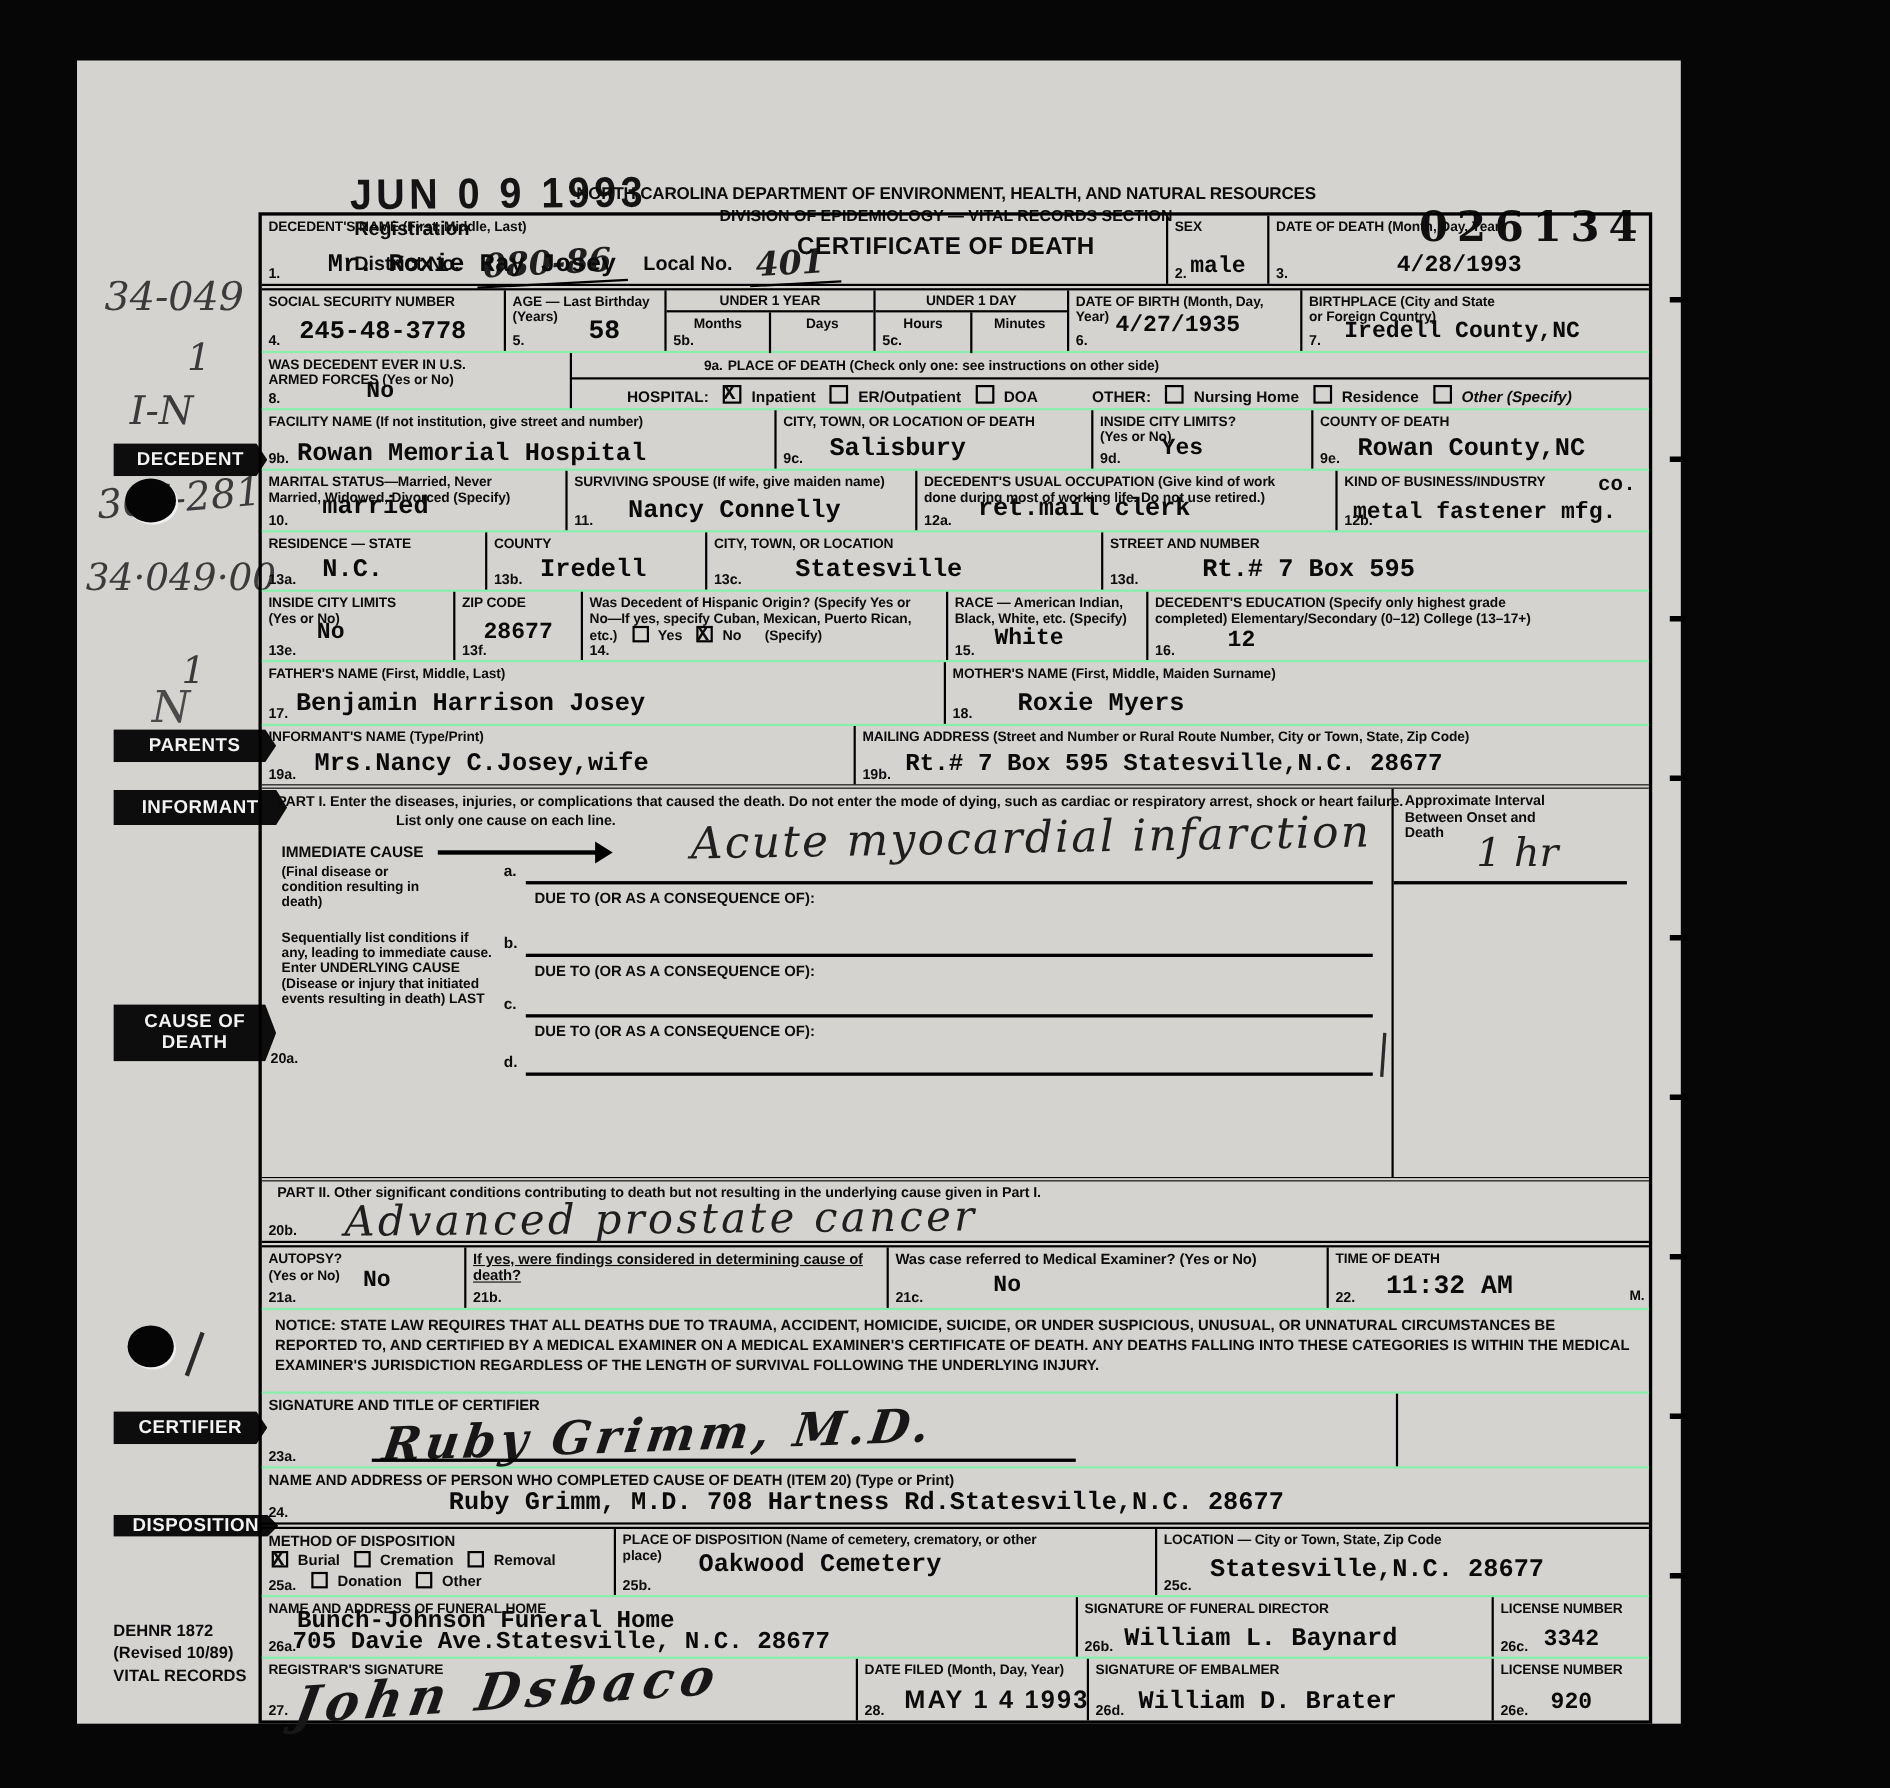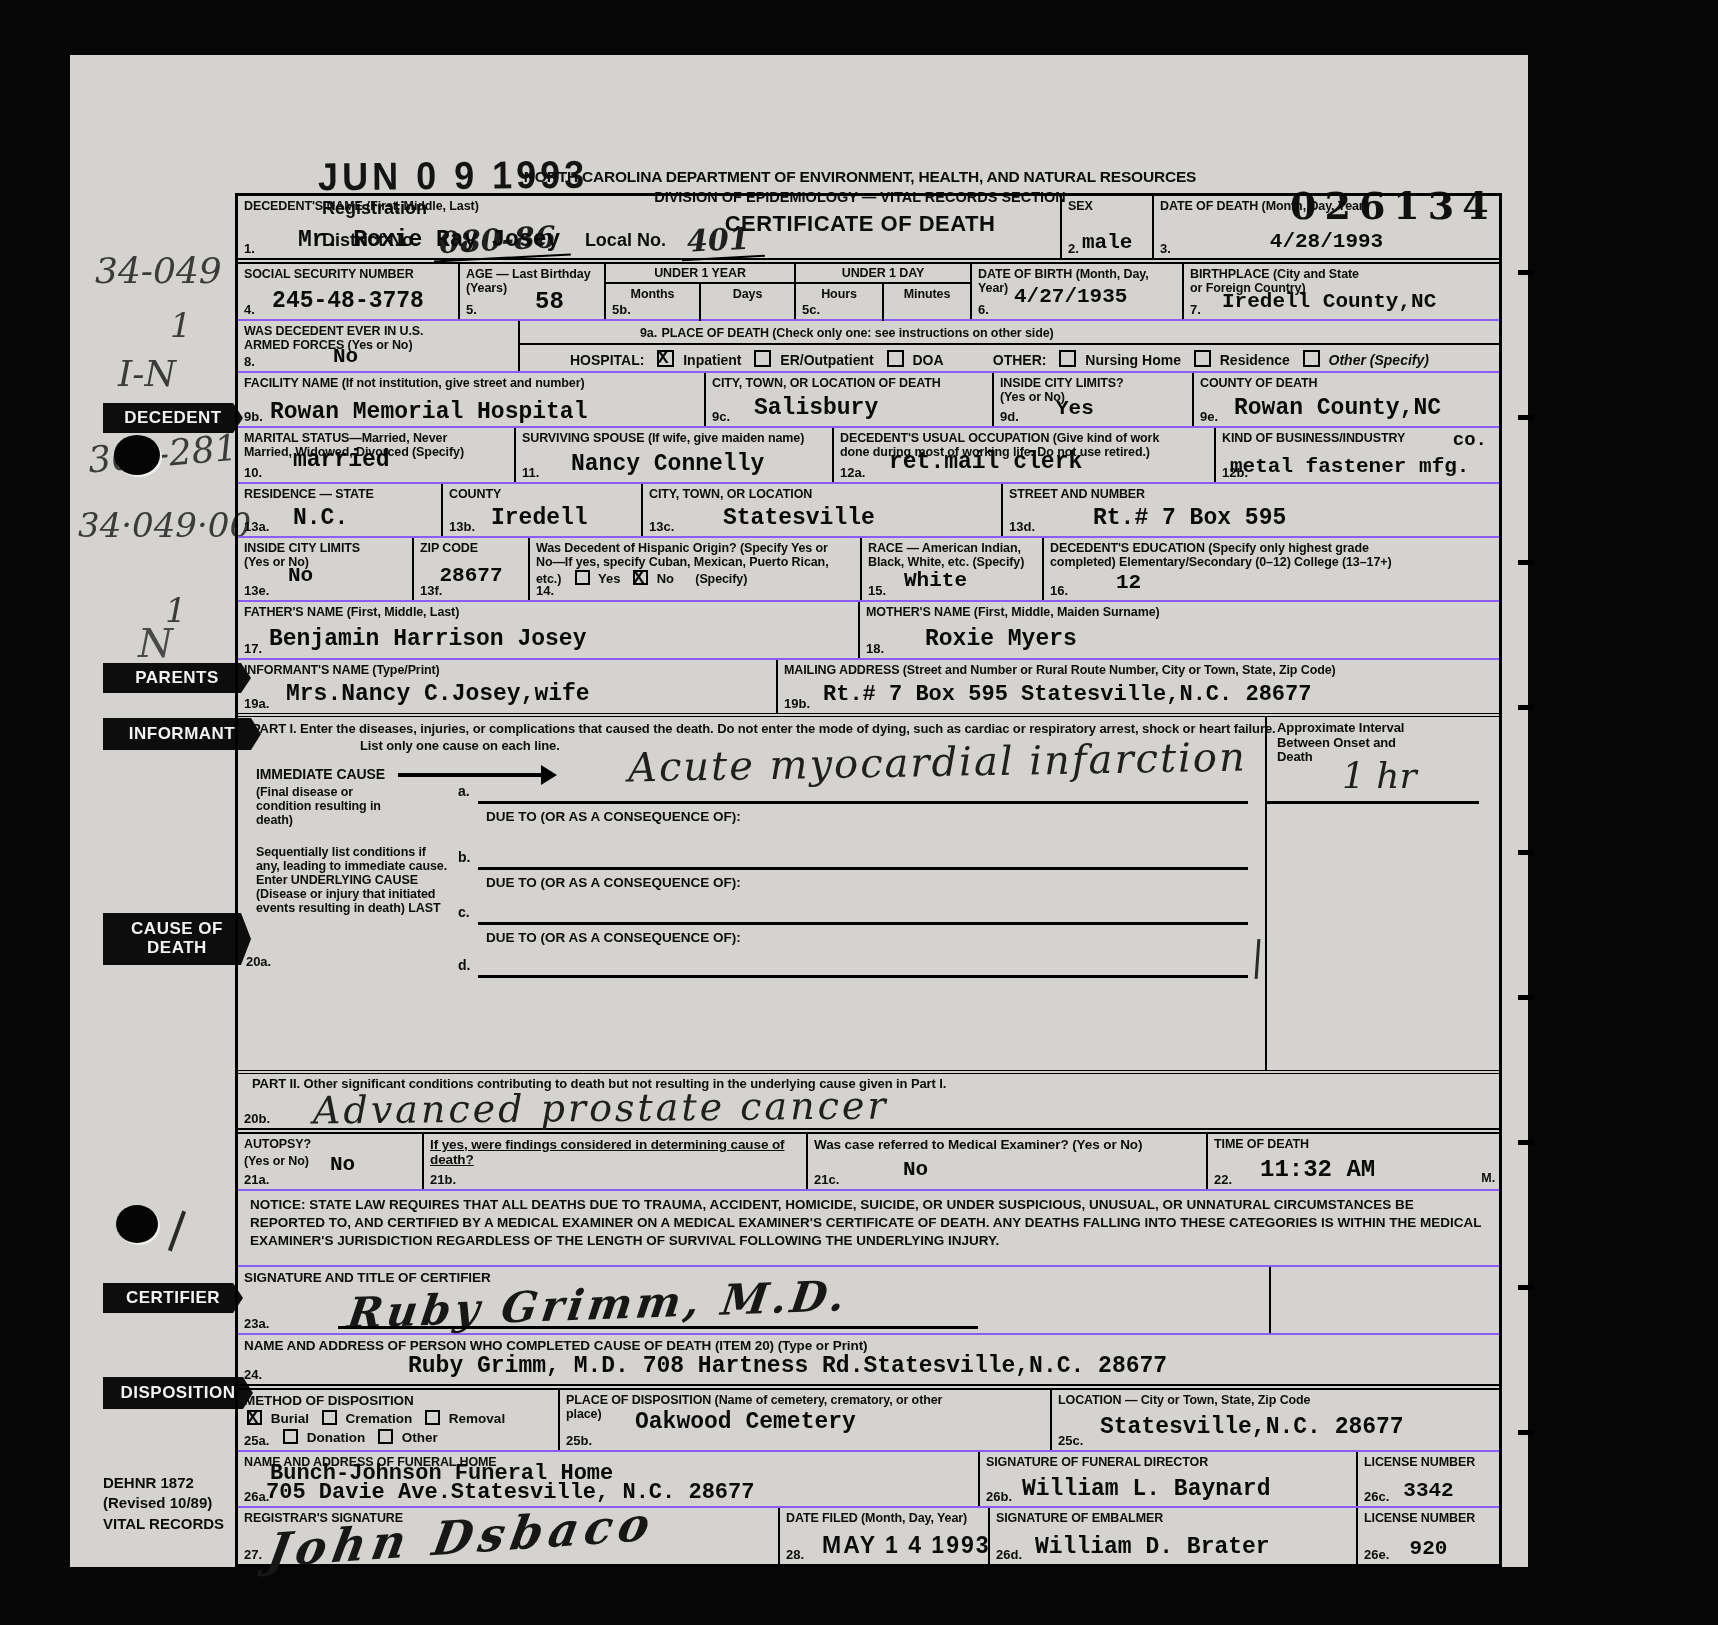--- a/index.html
+++ b/index.html
@@ -29,21 +29,21 @@
        display:flex;align-items:center;justify-content:center;line-height:1.1;
        clip-path:polygon(0 0,calc(100% - 10px) 0,100% 50%,calc(100% - 10px) 100%,0 100%);}
   .mnote{position:absolute;font-family:"DejaVu Serif",serif;font-style:italic;
          color:#3b3b3b;white-space:nowrap;}
   .hole{position:absolute;background:#050505;border-radius:50%;box-shadow:2px 2px 0 #efefef;}
   .formnum{position:absolute;left:103px;top:1473px;font:700 15px "Liberation Sans",sans-serif;line-height:1.35;}
   .edge-dash{position:absolute;width:16px;height:5px;background:#000;}
   .pen{position:absolute;background:#2a2a2a;}
   
   .form{position:absolute;left:235px;top:193px;width:1267px;border:3px solid #000;box-sizing:border-box;}
-  .row{position:relative;display:flex;border-bottom:2px solid #8b5cf6;box-sizing:border-box;}
+  .row{position:relative;display:flex;border-bottom:2px solid #86efac;box-sizing:border-box;}
   .row.thick{border-bottom:4px double #000;}
   .row.dbl{border-bottom:6px double #000;}
   .row:last-child{border-bottom:none;}
   .cell{position:relative;border-right:2px solid #000;box-sizing:border-box;padding:3px 6px 2px;overflow:visible;}
   .cell.last{border-right:none;}
   .lbl{font:700 12.5px "Liberation Sans",sans-serif;line-height:1.12;letter-spacing:-0.1px;}
   .num{position:absolute;left:6px;bottom:2px;font:700 13px "Liberation Sans",sans-serif;}
   .val{position:absolute;font-family:"Liberation Mono",monospace;font-weight:700;
        font-size:21px;white-space:nowrap;color:#0a0a0a;}
   .vc{left:0;right:0;bottom:5px;text-align:center;}
@@ -85,21 +85,21 @@
 
   <div class="hole" style="left:44px;top:380px;width:46px;height:40px;"></div>
   <div class="hole" style="left:46px;top:1150px;width:42px;height:38px;"></div>
   <div class="pen" style="left:105px;top:1155px;width:4px;height:42px;transform:rotate(20deg);"></div>
 
   <div class="tab" style="left:33px;top:348px;width:140px;height:30px;">DECEDENT</div>
   <div class="tab" style="left:33px;top:608px;width:148px;height:30px;">PARENTS</div>
   <div class="tab" style="left:33px;top:663px;width:158px;height:32px;">INFORMANT</div>
   <div class="tab" style="left:33px;top:858px;width:140px;height:52px;padding:0 4px;">CAUSE OF DEATH</div>
   <div class="tab" style="left:33px;top:1228px;width:140px;height:30px;">CERTIFIER</div>
-  <div class="tab" style="left:33px;top:1322px;width:150px;height:32px;">DISPOSITION</div>
+  <div class="tab" style="left:33px;top:1322px;width:150px;height:20px;">DISPOSITION</div>
 
   <div class="formnum" style="left:33px;top:1418px;">
     <div>DEHNR 1872</div>
     <div>(Revised 10/89)</div>
     <div>VITAL RECORDS</div>
   </div>
 
   <div class="edge-dash" style="left:1448px;top:215px;"></div>
   <div class="edge-dash" style="left:1448px;top:360px;"></div>
   <div class="edge-dash" style="left:1448px;top:505px;"></div>

